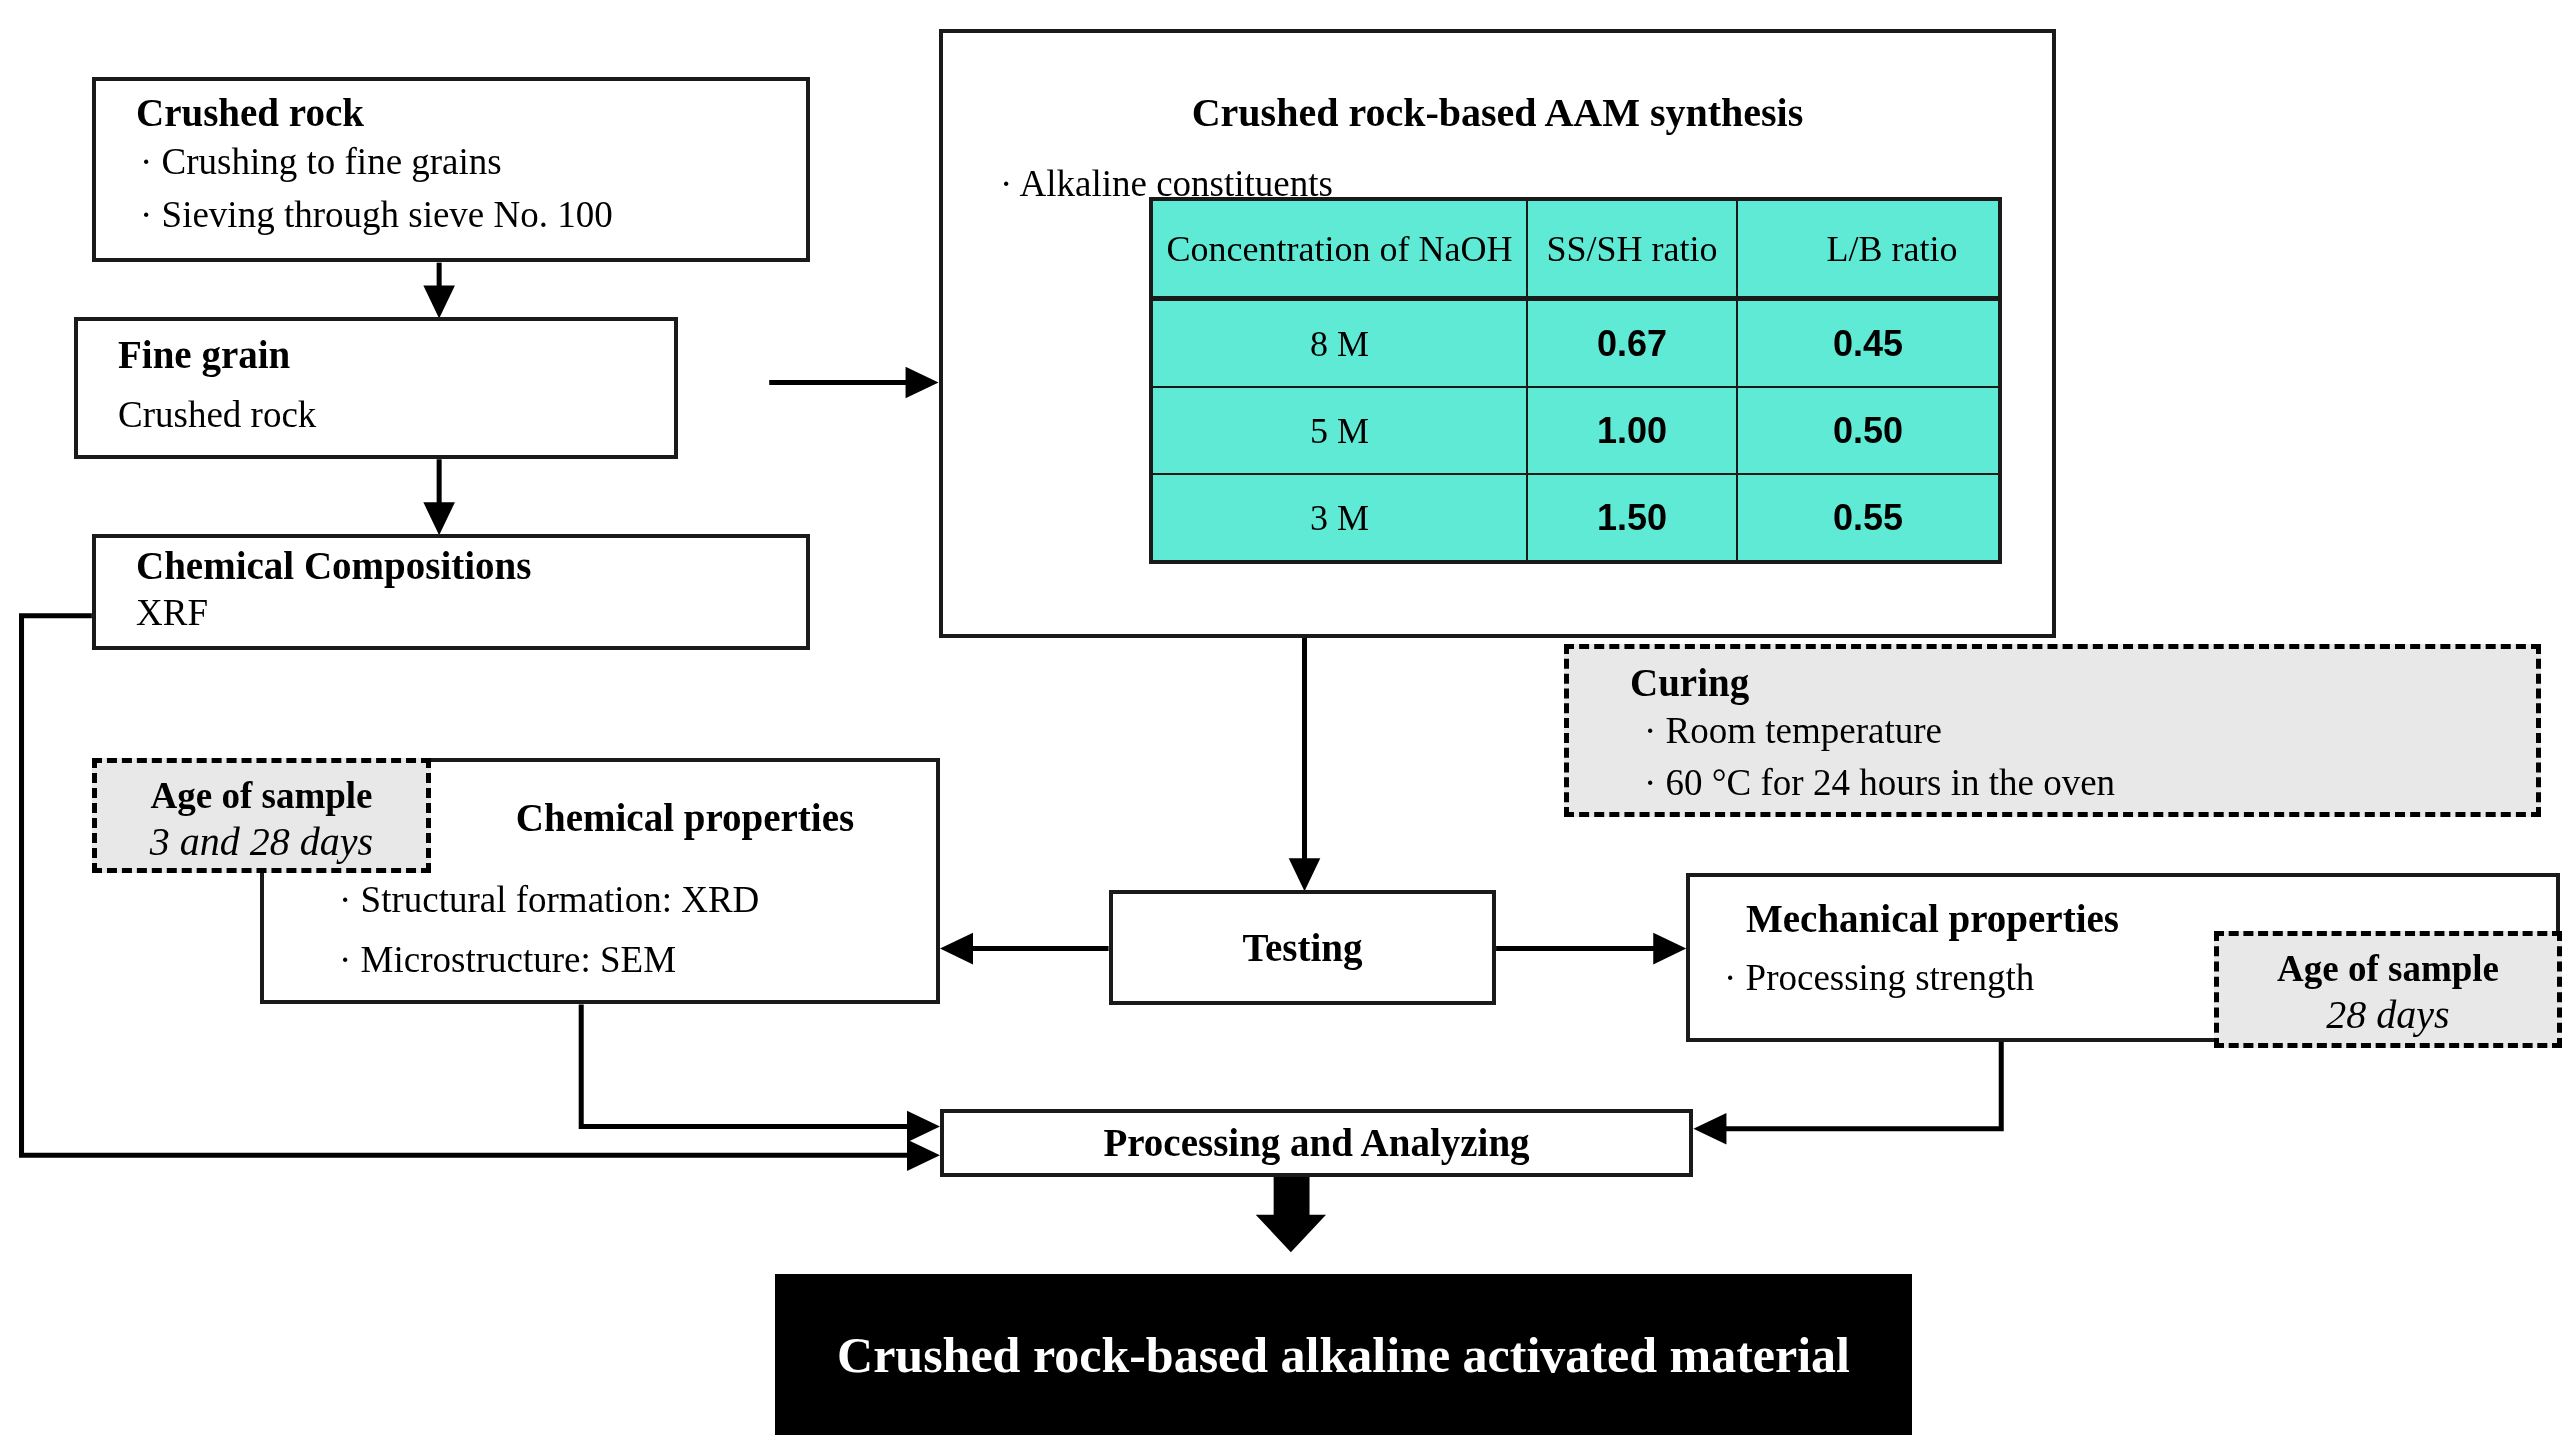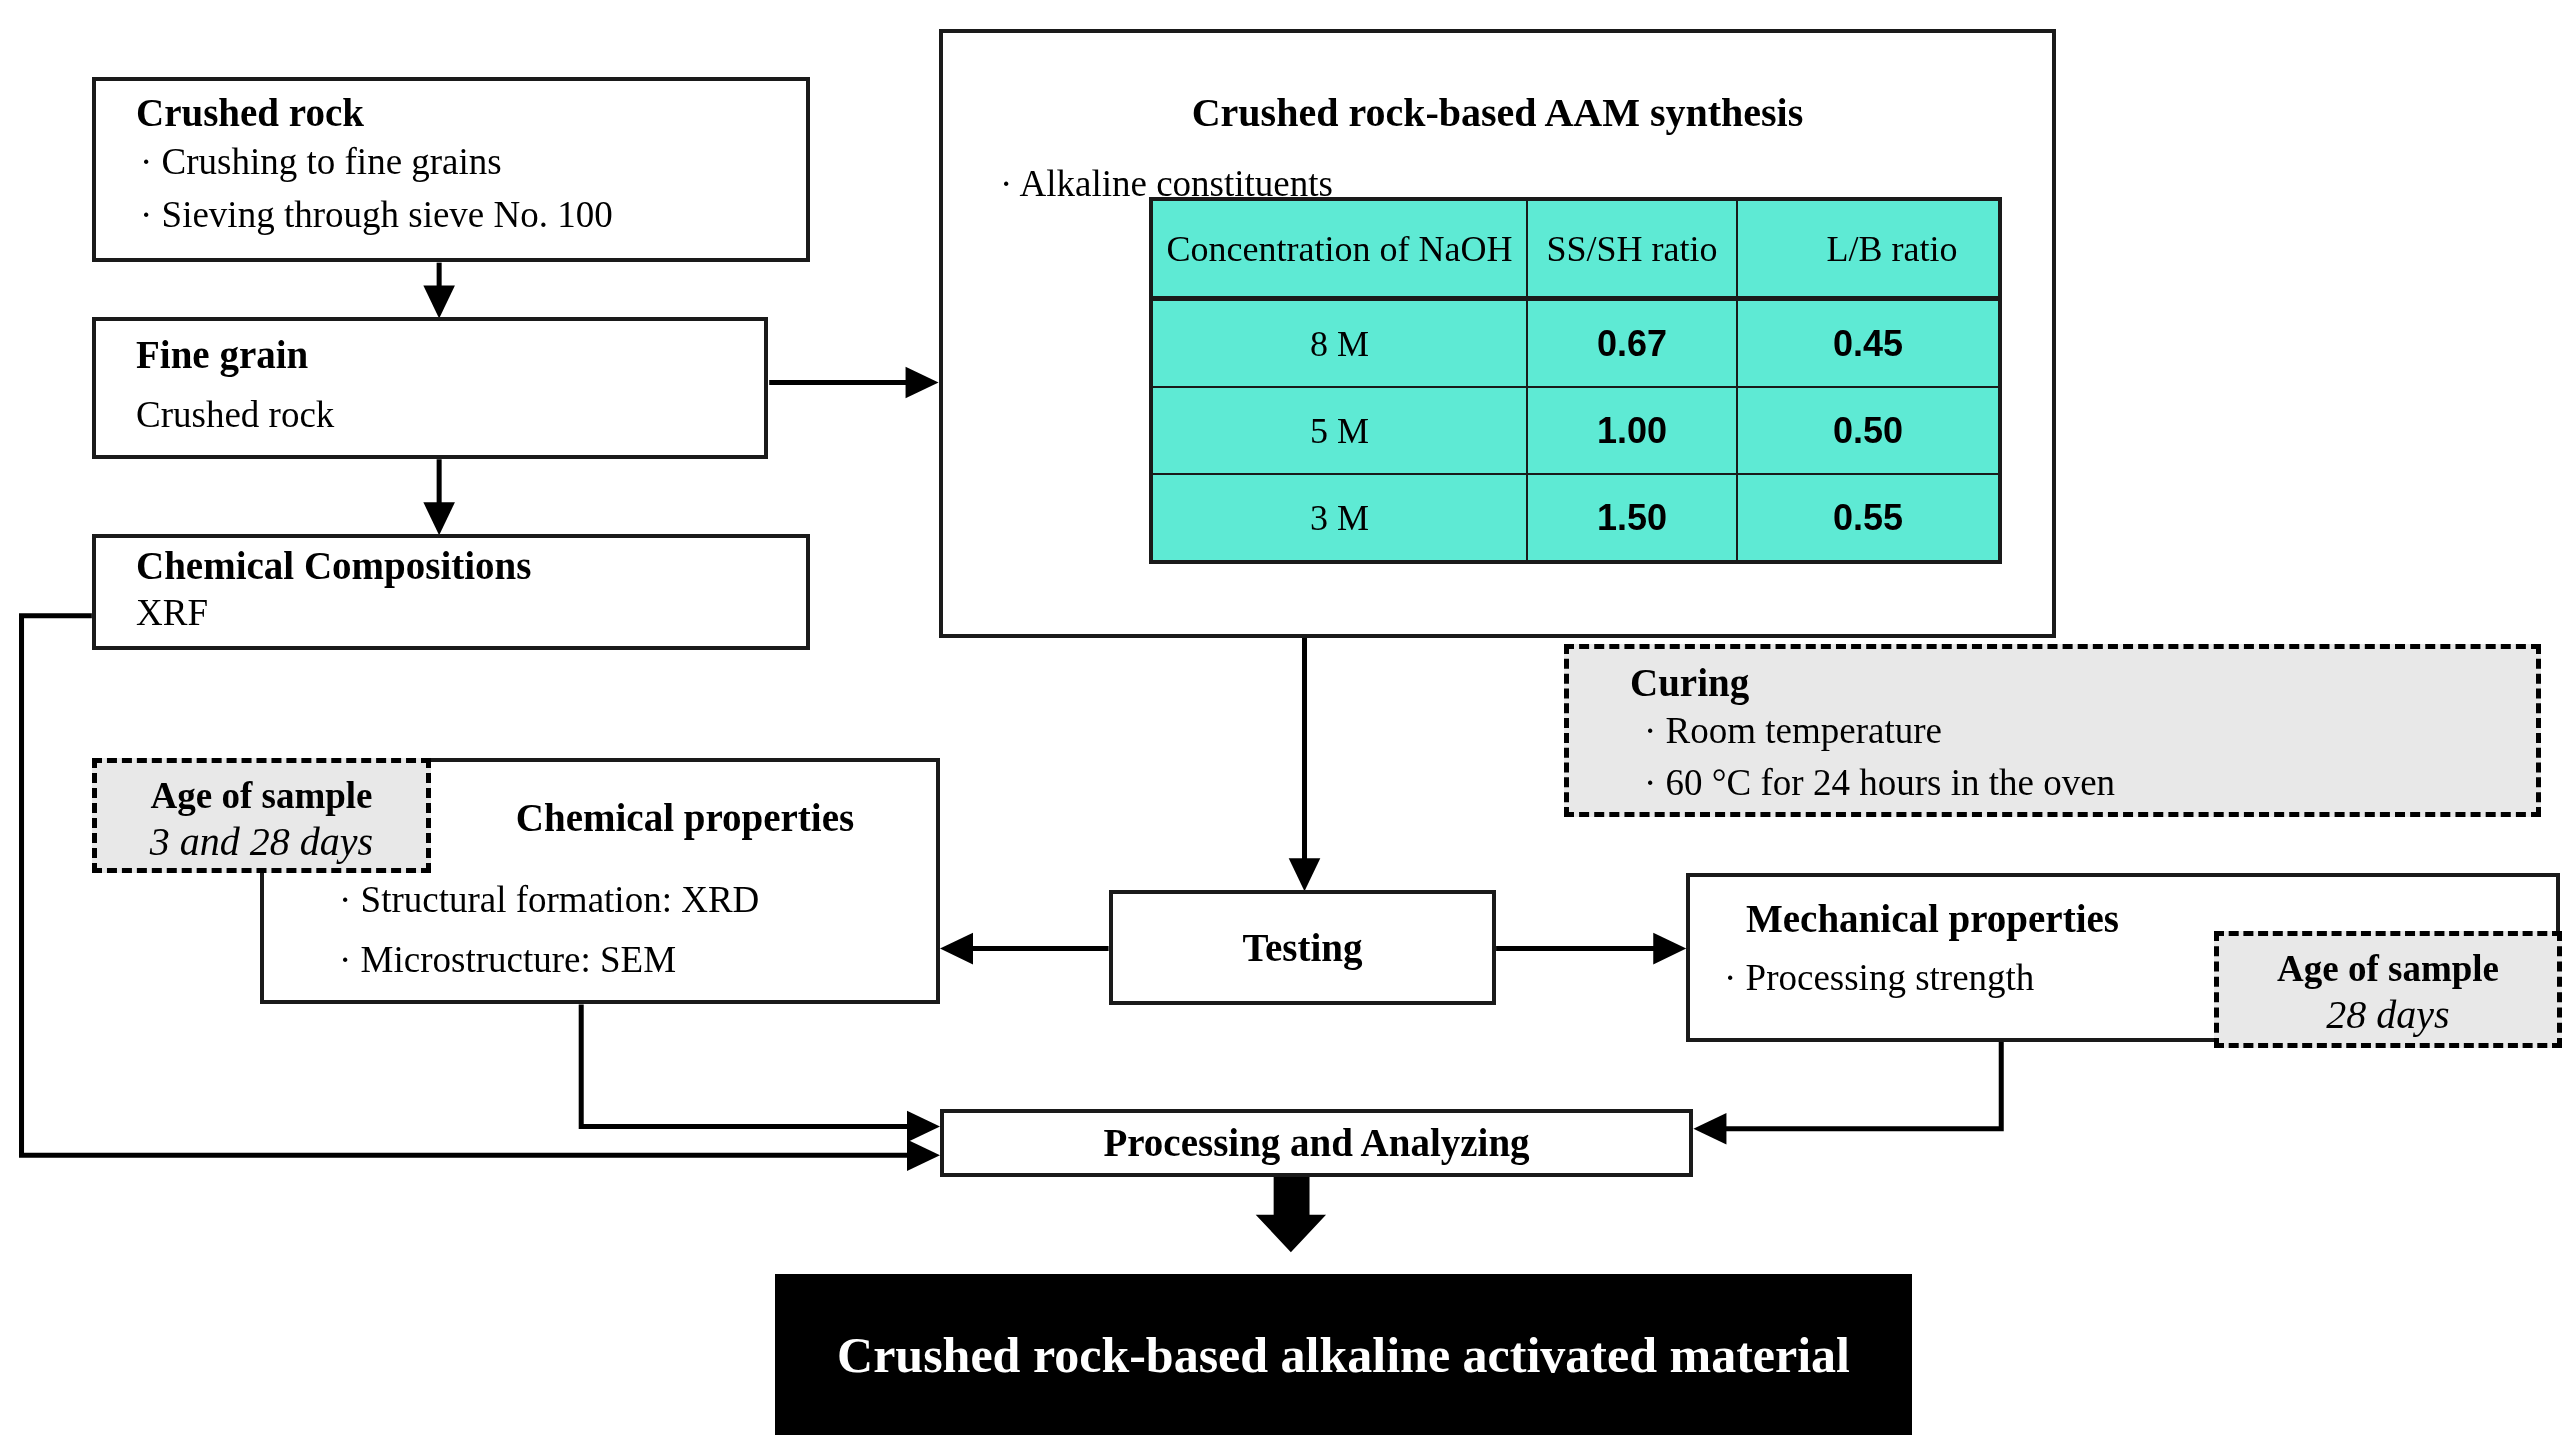--- a/index.html
+++ b/index.html
@@ -103,21 +103,21 @@
 
     <polygon class="chead" points="1775,1638 1825,1638 1825,1693 1848,1693 1799,1745 1750,1693 1775,1693"></polygon>
   </svg>
 
   <div class="box b-crushed" style="left:92px;top:77px;width:718px;height:185px;">
     <div class="title center">Crushed rock</div>
     <div class="bullet">· Crushing to fine grains</div>
     <div class="bullet">· Sieving through sieve No. 100</div>
   </div>
 
-  <div class="box b-fine" style="left:92px;top:317px;width:676px;height:142px;">
+  <div class="box b-fine" style="left:74px;top:317px;width:604px;height:142px;">
     <div class="title center">Fine grain</div>
     <div class="sub center">Crushed rock</div>
   </div>
 
   <div class="box b-chemcomp" style="left:92px;top:534px;width:718px;height:116px;">
     <div class="title center">Chemical Compositions</div>
     <div class="sub center">XRF</div>
   </div>
 
   <div class="box" style="left:939px;top:29px;width:1117px;height:609px;">

